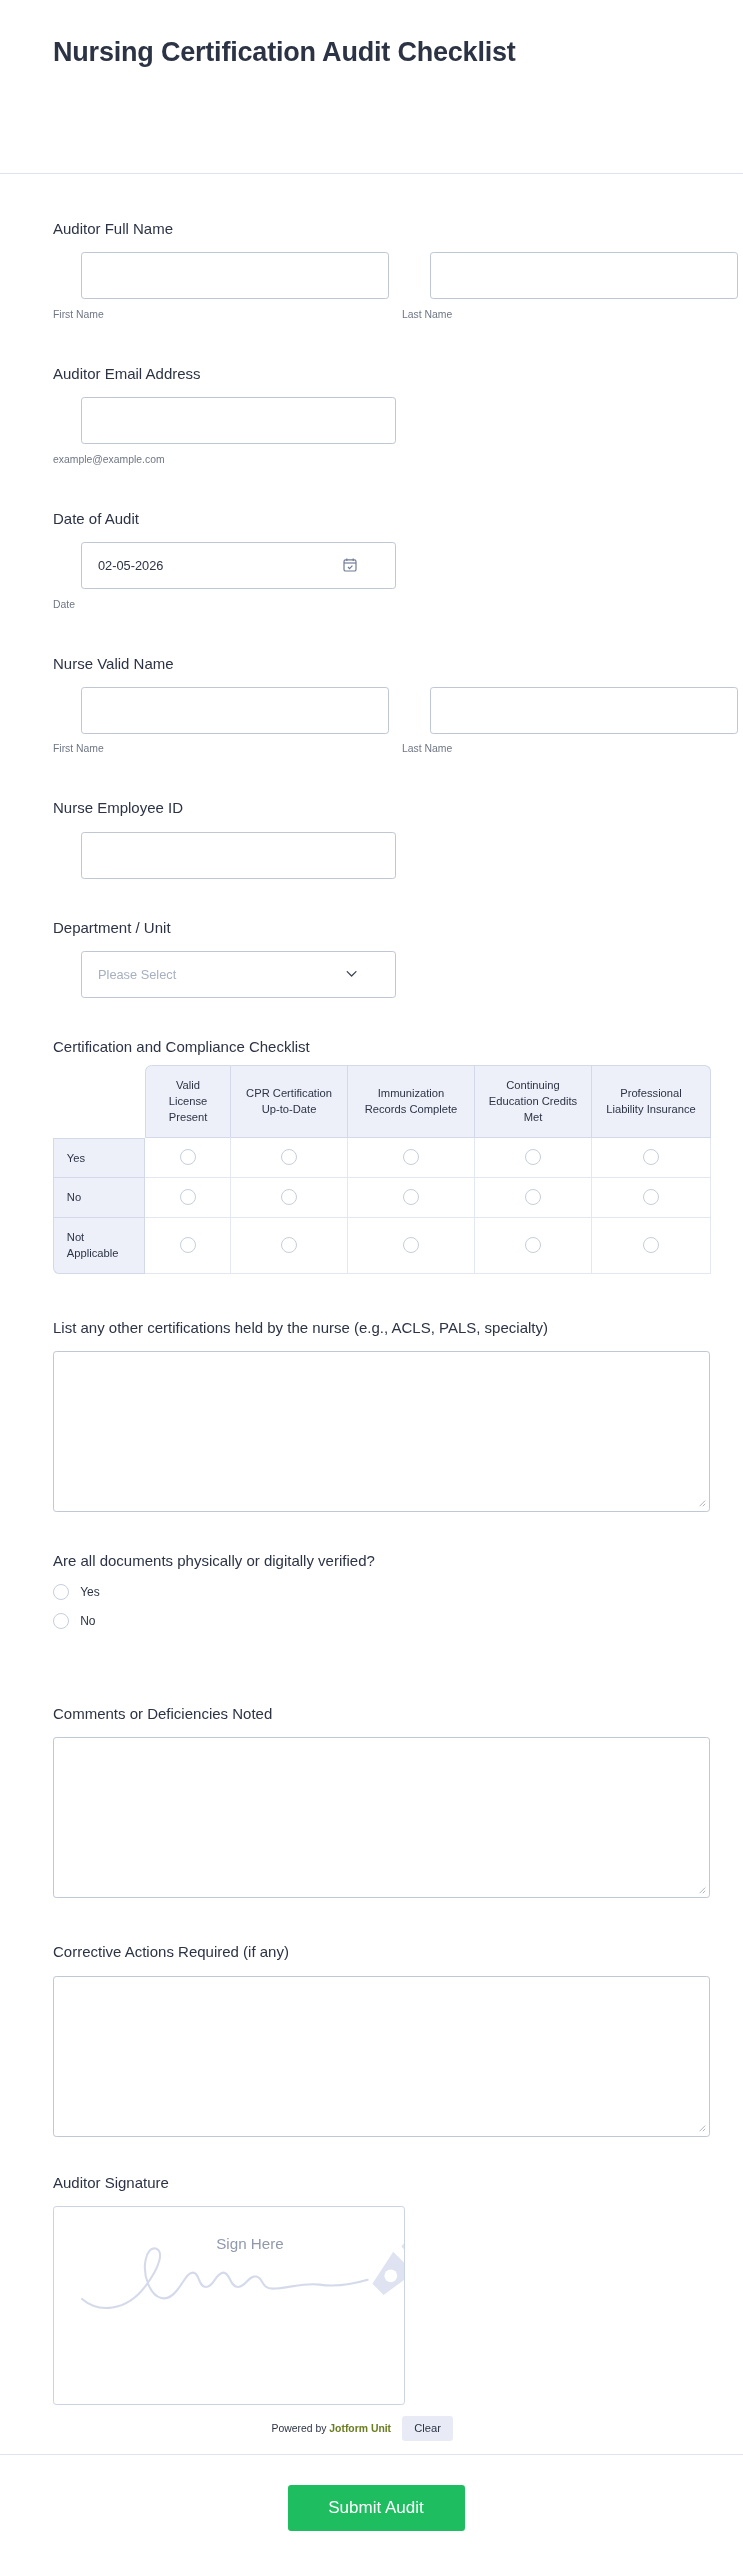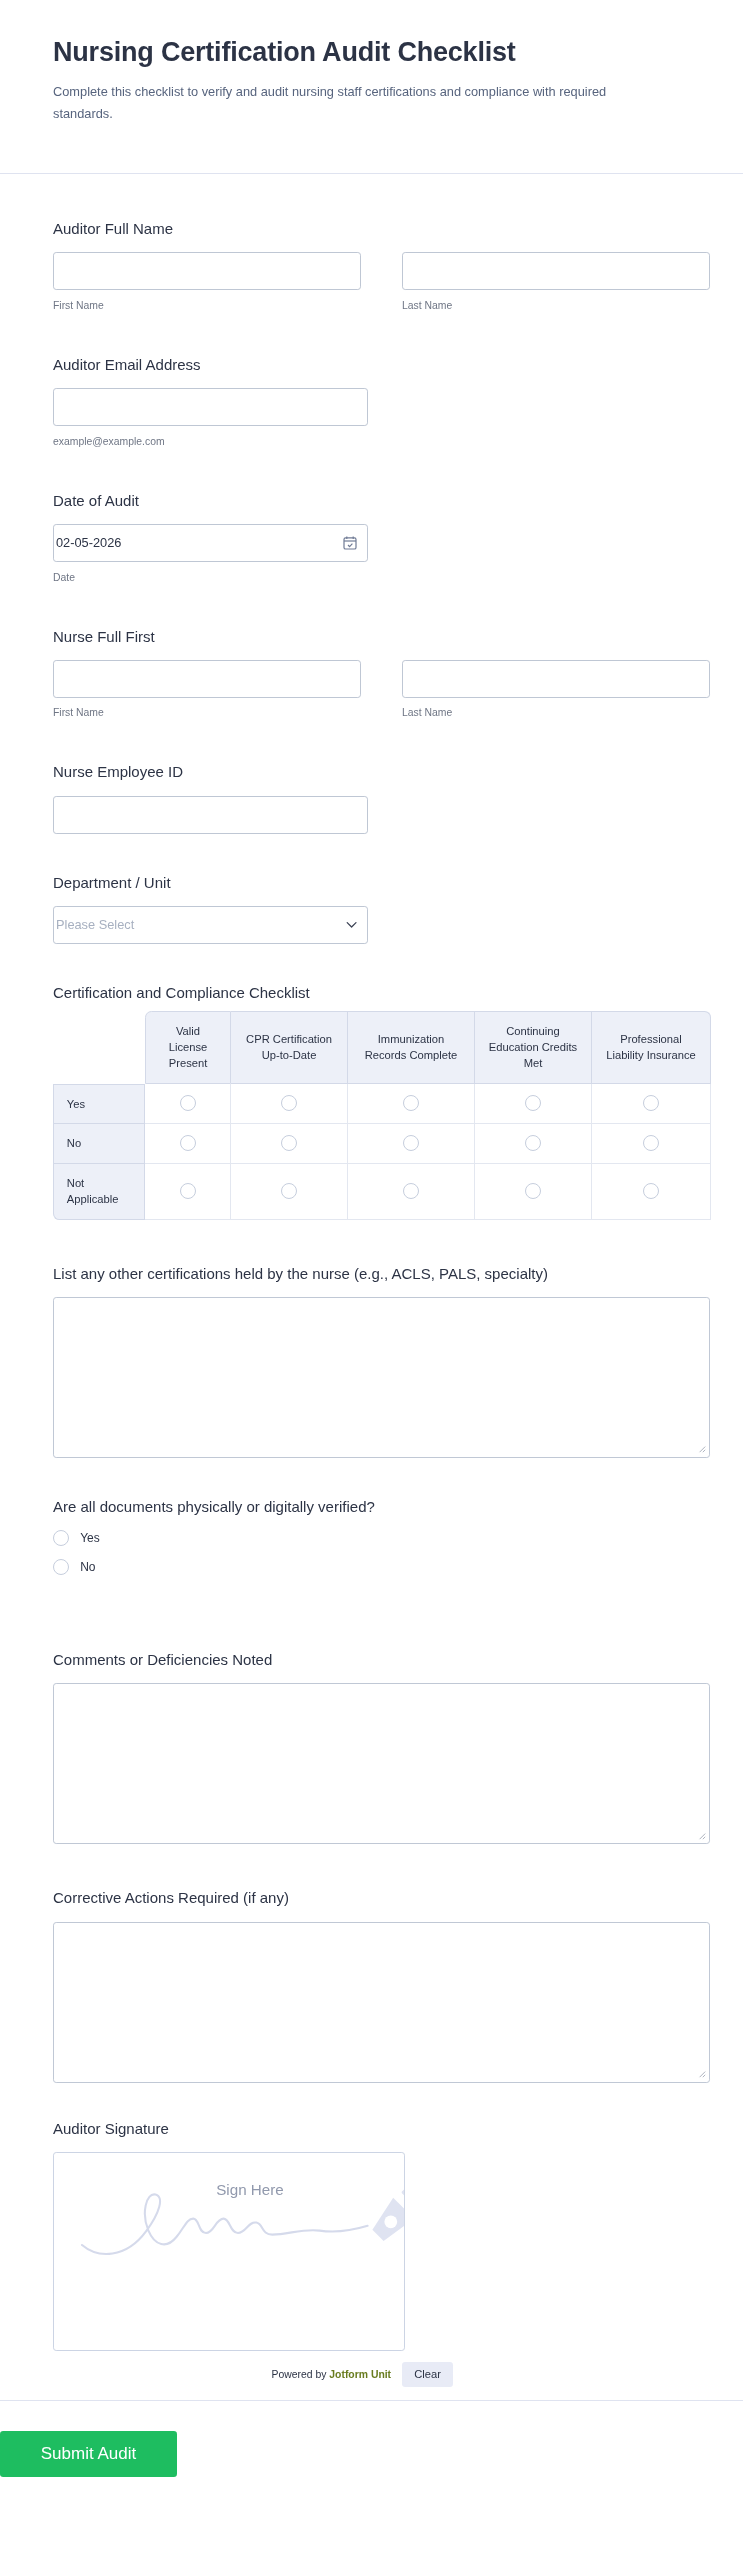--- a/index.html
+++ b/index.html
@@ -34,29 +34,30 @@
     font-size: 15px;
     font-weight: 500;
     color: #2c3345;
     line-height: 1.15;
     margin-bottom: 15px;
   }
   .cols { display: flex; gap: 41px; }
   .col { flex: 1; }
   .tinput {
     width: 100%;
-    height: 38px;
+    height: 47px;
     border: 0.8px solid #bfc7d4;
     border-radius: 3.2px;
     background: #fff;
     font-family: "Liberation Sans", sans-serif;
     font-size: 12.8px;
     color: #2c3345;
-    padding: 0 2px;
+    padding: 0 16px;
     outline: none;
+    margin-left: 28px;
   }
   .sublabel { font-size: 10.4px; color: #6f7685; margin-top: 9.6px; }
   .half { width: 315px; }
   .iconwrap { position: relative; }
   .iconwrap .tinput { padding-right: 35px; }
   .input-icon {
     position: absolute; right: 10.4px; top: 50%;
     transform: translateY(-50%);
     display: inline-flex; pointer-events: none;
   }
@@ -149,37 +150,36 @@
   .brand { font-weight: 700; color: #697c1f; }
   .clear-btn {
     border: none; background: #e8ebf6; color: #2c3345;
     font-family: "Liberation Sans", sans-serif;
     font-size: 11.2px; padding: 6.4px 12px; border-radius: 3.2px; cursor: pointer;
   }
   
   .form-footer {
     margin-top: 12.8px;
     border-top: 0.8px solid #dfe3f0;
-    padding: 30px 0 42px 0;
-    display: flex; 
+    padding: 30px 0 42px 8px;
+    display: flex; justify-content: center;
   }
   .submit-btn {
     width: 177px; height: 46px;
     background: #1ebd60; color: #ffffff;
     border: none; border-radius: 3.2px;
     font-family: "Liberation Sans", sans-serif;
     font-size: 17px; font-weight: 500; cursor: pointer;
   }
 </style>
 </head>
 <body>
 
 <div class="form-header">
   <h1 class="form-title">Nursing Certification Audit Checklist</h1>
-  <div class="form-subtitle">Complete this checklist to verify and audit nursing staff certifications and compliance with required standards.</div>
 </div>
 
 <div class="form-body">
 
   <div class="q">
     <div class="q-label">Auditor Full Name</div>
     <div class="cols">
       <div class="col">
         <input class="tinput" type="text" style="">
         <div class="sublabel">First Name</div>
@@ -208,21 +208,21 @@
           <line x1="6" y1="1.8" x2="6" y2="5"></line>
           <line x1="14" y1="1.8" x2="14" y2="5"></line>
           <path d="M7.5 12.5 L9.5 14.5 L13 10.8"></path>
         </svg>
       </span>
     </div>
     <div class="sublabel">Date</div>
   </div>
 
   <div class="q">
-    <div class="q-label">Nurse Full First</div>
+    <div class="q-label">Nurse Valid Name</div>
     <div class="cols">
       <div class="col">
         <input class="tinput" type="text" style="">
         <div class="sublabel">First Name</div>
       </div>
       <div class="col">
         <input class="tinput" type="text" style="">
         <div class="sublabel">Last Name</div>
       </div>
     </div>

